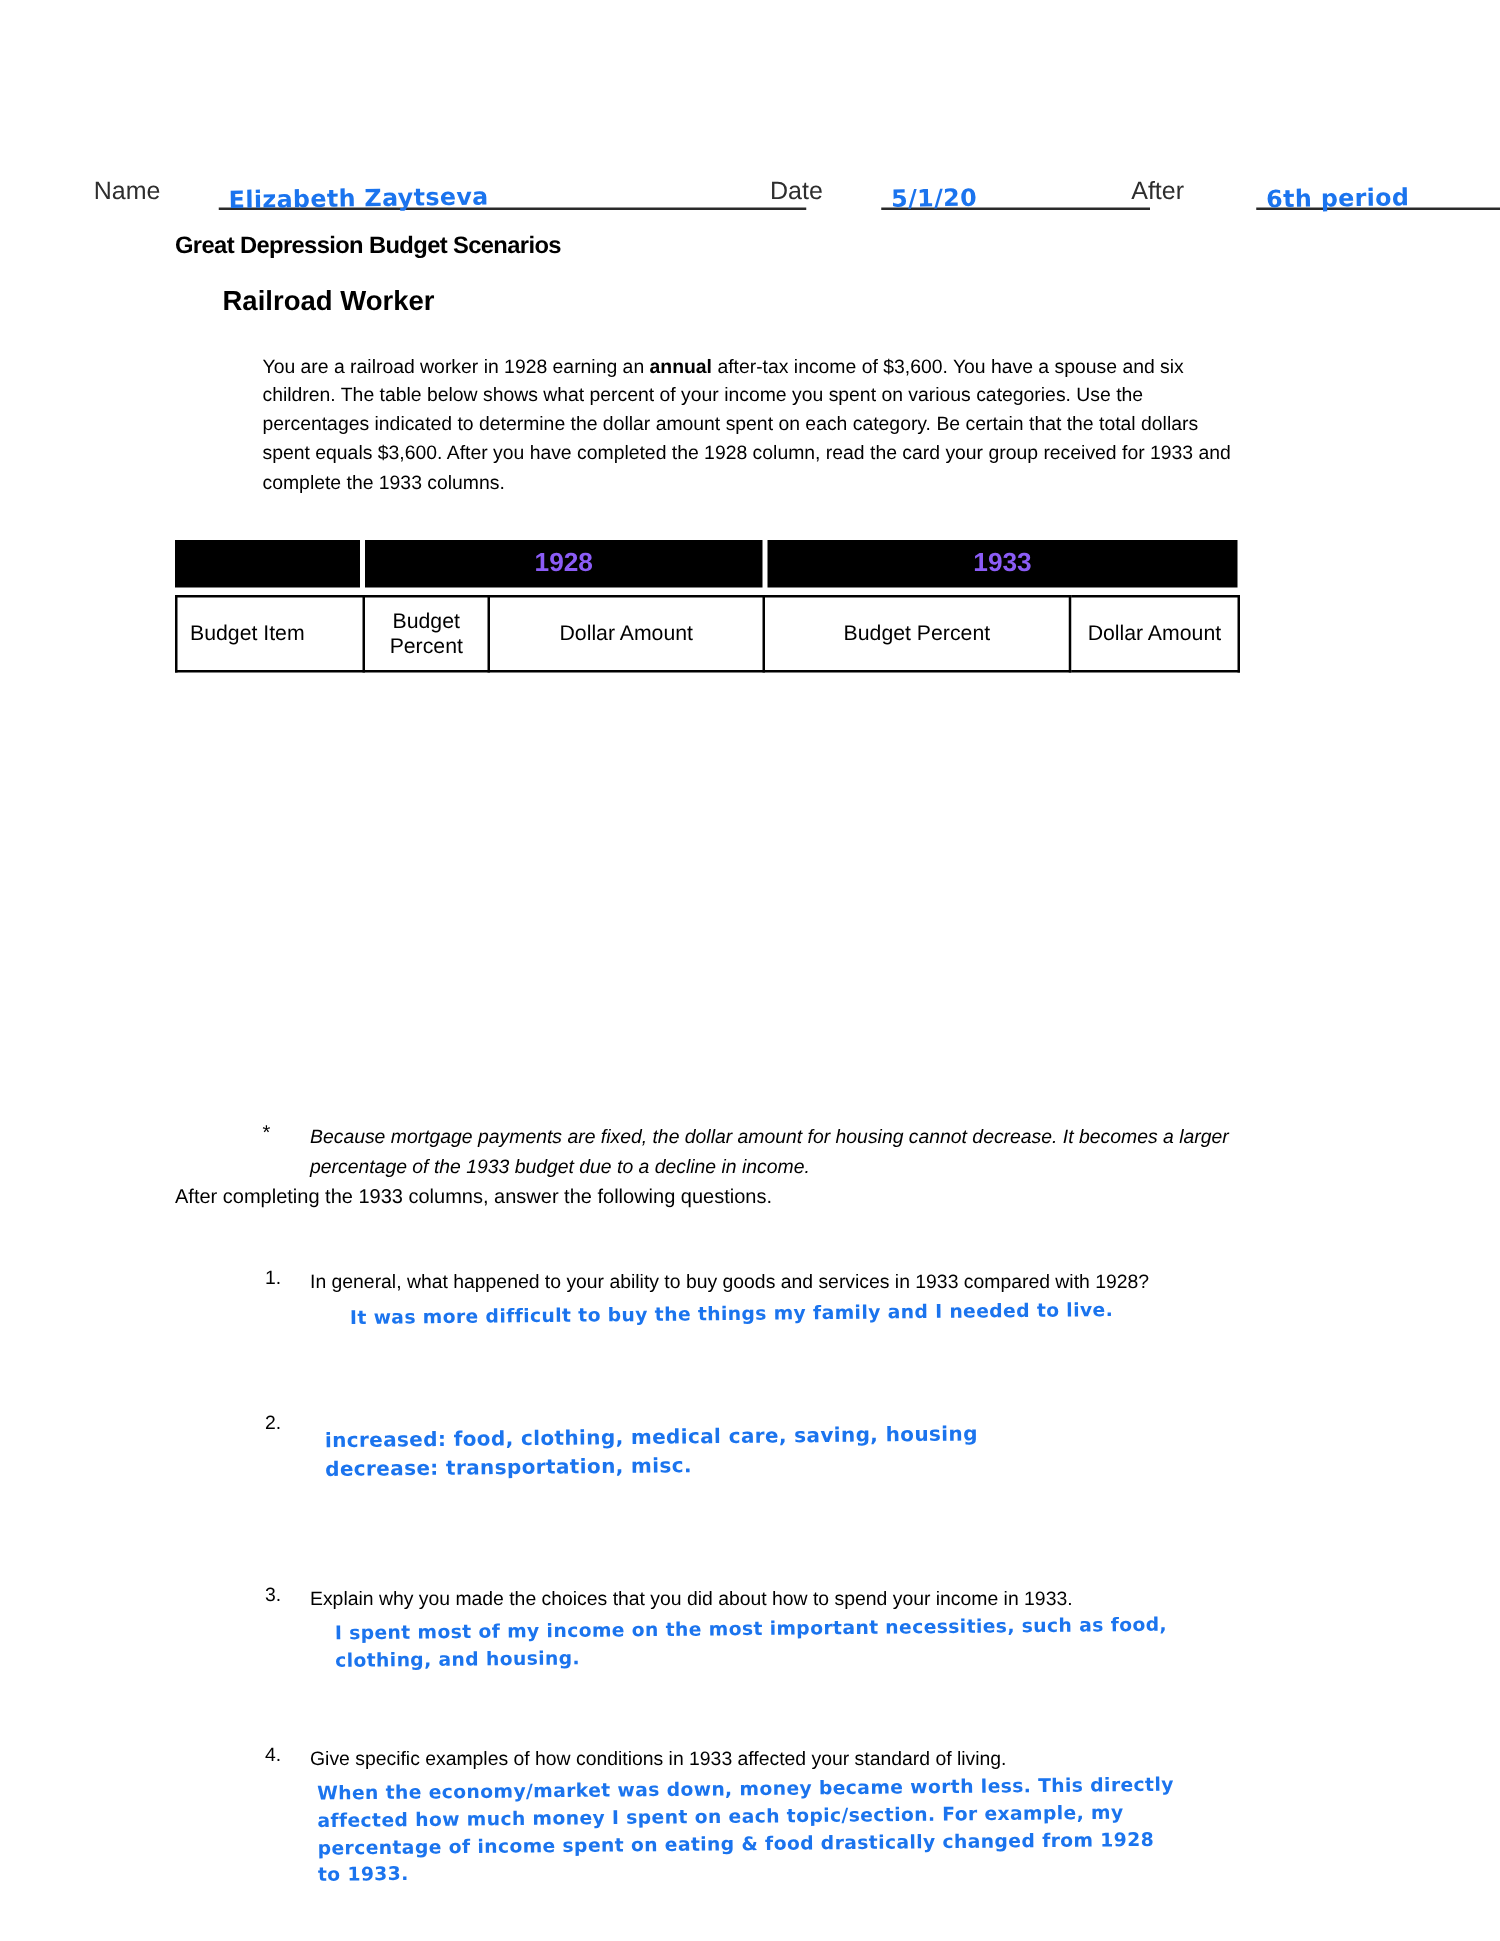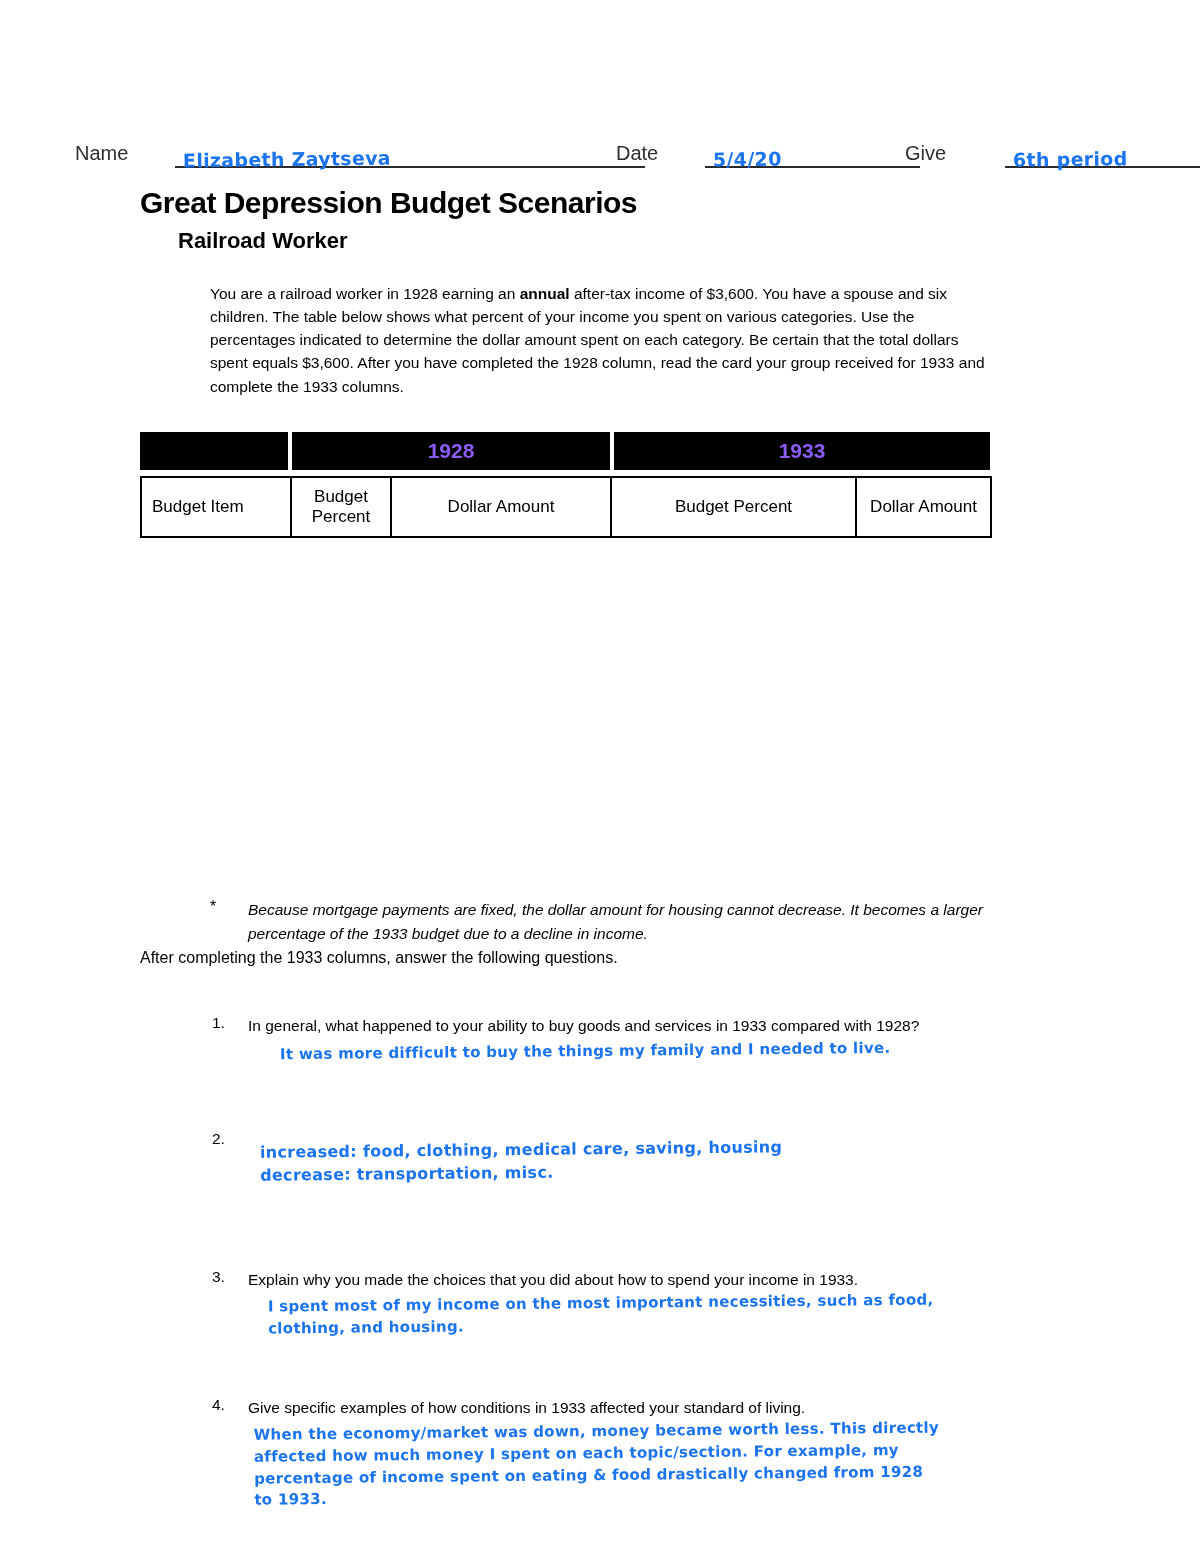--- a/index.html
+++ b/index.html
@@ -19,21 +19,21 @@
   .line-name{left:60px;width:470px;}
   .line-date{left:590px;width:215px;}
   .line-class{left:890px;width:215px;}
   .hand{
     color:#1b74ee;font-weight:bold;font-family:"DejaVu Sans",sans-serif;
     display:inline-block;transform:rotate(-0.8deg);letter-spacing:0.3px;
   }
   .fill-line .hand{position:absolute;left:8px;bottom:-4px;font-size:19px;white-space:nowrap;}
 
   
-  .title{position:absolute;left:140px;top:186px;font-size:30px;font-weight:bold;letter-spacing:-0.5px;text-align:center;}
+  .title{position:absolute;left:140px;top:186px;font-size:19px;font-weight:bold;letter-spacing:-0.5px;text-align:center;}
   .subtitle{position:absolute;left:178px;top:228px;font-size:22px;font-weight:bold;}
   .intro{position:absolute;left:210px;top:266px;width:782px;font-size:15.5px;line-height:1.5;text-align:left;}
 
   
   .year-bar{position:absolute;left:140px;top:432px;width:850px;height:38px;display:flex;gap:4px;}
   .year-cell{background:#000;color:#8b5cf6;font-size:21px;font-weight:bold;display:flex;align-items:center;justify-content:center;}
   .yc-blank{width:148px;}
   .yc-1928{width:318px;}
   .yc-1933{width:376px;}
 
@@ -72,23 +72,23 @@
 
 <div class="page">
 
   <div class="hdr-row">
     <span class="hdr-label lbl-name">Name</span>
     <span class="fill-line line-name">
       <span class="hand">Elizabeth Zaytseva</span>
     </span>
     <span class="hdr-label lbl-date">Date</span>
     <span class="fill-line line-date">
-      <span class="hand">5/4/20</span>
+      <span class="hand">5/1/20</span>
     </span>
-    <span class="hdr-label lbl-class">Give</span>
+    <span class="hdr-label lbl-class">After</span>
     <span class="fill-line line-class">
       <span class="hand">6th period</span>
     </span>
   </div>
 
   <div class="title">Great Depression Budget Scenarios</div>
   <div class="subtitle">Railroad Worker</div>
 
   <p class="intro"><span>You are a railroad worker in 1928 earning an </span><b>annual</b><span> after-tax income of $3,600.  You have a spouse and six children.  The table below shows what percent of your income you spent on various categories.  Use the percentages indicated to determine the dollar amount spent on each category.  Be certain that the total dollars spent equals $3,600.  After you have completed the 1928 column, read the card your group received for 1933 and complete the 1933 columns.</span></p>
 

